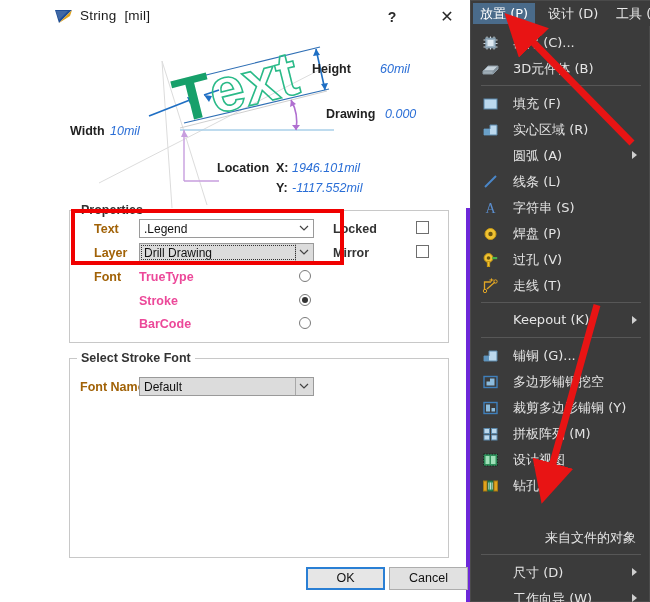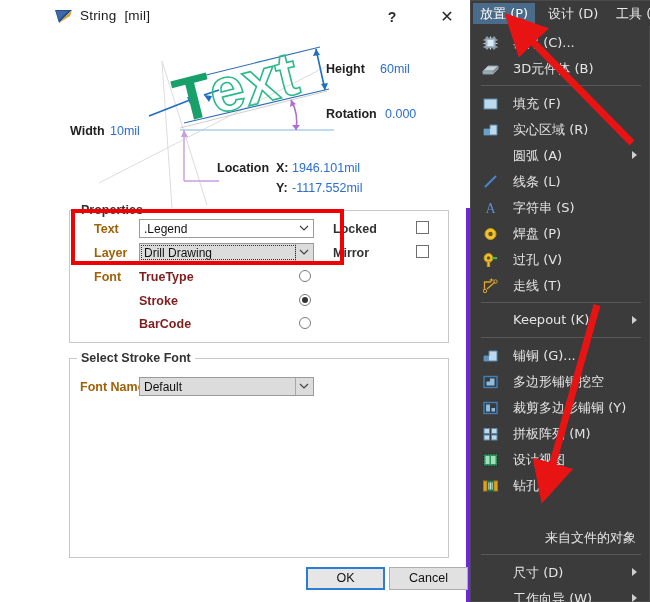--- a/index.html
+++ b/index.html
@@ -38,21 +38,21 @@
   }
   #help-btn{ left:335px; font-weight:bold;}
   #close-btn{ left:390px; font-size:16px;}
 
   
   #preview{
     position:absolute;left:0;top:33px;width:426px;height:175px;
     background:#ffffff;overflow:hidden;
   }
   .pv-label{position:absolute;font-size:12.5px;color:#222;font-weight:bold;}
-  .pv-val{position:absolute;font-size:12.5px;color:#2a6ed6;}
+  .pv-val{position:absolute;font-size:12.5px;color:#2a6ed6;font-style:italic;}
 
   
   .groupbox{
     position:absolute;
     border:1px solid #c8c8c8;
     background:transparent;
     box-sizing:border-box;
   }
   .group-title{
     position:absolute;
@@ -83,21 +83,21 @@
   .combo .chev{
     position:absolute;right:4px;top:3px;width:10px;height:10px;
   }
   .combo .focusring{
     position:absolute;left:1px;top:1px;right:17px;bottom:1px;
     border:1px dotted #333;pointer-events:none;
   }
   .combo .sep{
     position:absolute;right:17px;top:0;bottom:0;width:1px;background:#a8a8a8;
   }
-  .radio-lbl{position:absolute;font-size:12.5px;color:#7f1d1d;font-weight:bold;}
+  .radio-lbl{position:absolute;font-size:12.5px;color:#ec4899;font-weight:bold;}
   .radio{
     position:absolute;width:12px;height:12px;border-radius:50%;
     border:1px solid #7a7a7a;background:#fff;box-sizing:border-box;
   }
   .radio.on::after{
     content:"";position:absolute;left:2px;top:2px;width:6px;height:6px;
     border-radius:50%;background:#333;
   }
   .chk-lbl{position:absolute;font-size:12.5px;color:#333;font-weight:bold;}
   .chk{
@@ -221,23 +221,23 @@
 
       <line x1="140" y1="97" x2="140" y2="148" stroke="#c79ede" stroke-width="1.4"></line>
       <line x1="140" y1="148" x2="175" y2="148" stroke="#c79ede" stroke-width="1.4"></line>
       <polygon points="140,97 137,104 144,104" fill="#c79ede"></polygon>
 
       <g transform="translate(136,90) rotate(-14)">
         <text x="0" y="0" font-family="Liberation Sans, sans-serif" font-size="62" font-weight="bold" fill="#17a06a">T</text>
         <text x="36" y="0" font-family="Liberation Sans, sans-serif" font-size="62" font-weight="bold" fill="none" stroke="#2aba88" stroke-width="1.6">ext</text>
       </g>
     </svg>
-    <div class="pv-label" style="left:282px;top:29px;">Height</div>
+    <div class="pv-label" style="left:268px;top:29px;">Height</div>
     <div class="pv-val" style="left:336px;top:29px;">60mil</div>
-    <div class="pv-label" style="left:282px;top:74px;">Rotation</div>
+    <div class="pv-label" style="left:282px;top:74px;">Drawing</div>
     <div class="pv-val" style="left:341px;top:74px;">0.000</div>
     <div class="pv-label" style="left:26px;top:91px;">Width</div>
     <div class="pv-val" style="left:66px;top:91px;">10mil</div>
     <div class="pv-label" style="left:173px;top:128px;">Location</div>
     <div class="pv-label" style="left:232px;top:128px;">X:</div>
     <div class="pv-val" style="left:248px;top:128px;">1946.101mil</div>
     <div class="pv-label" style="left:232px;top:148px;">Y:</div>
     <div class="pv-val" style="left:248px;top:148px;">-1117.552mil</div>
   </div>
 

